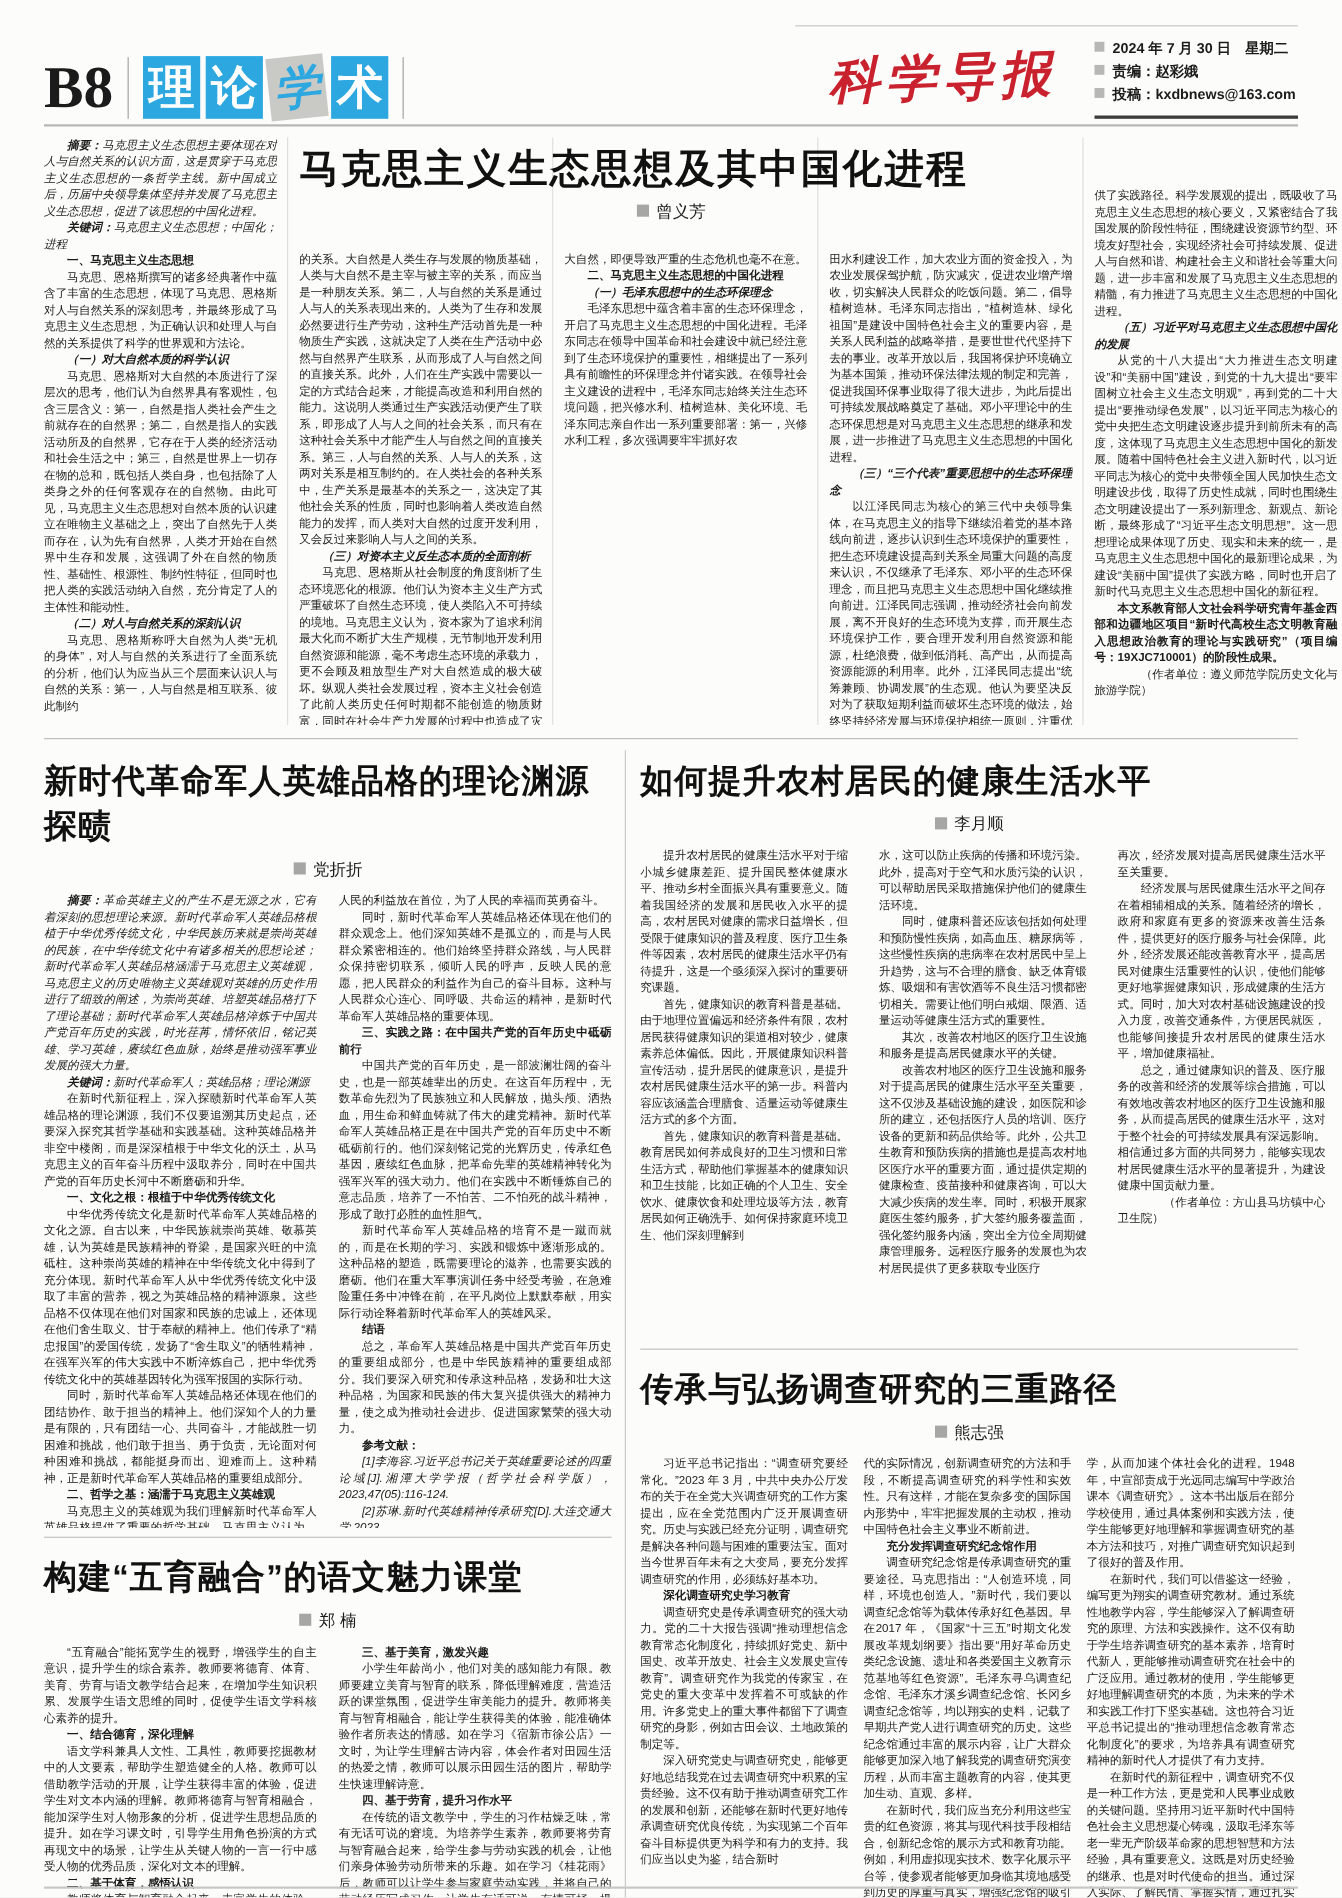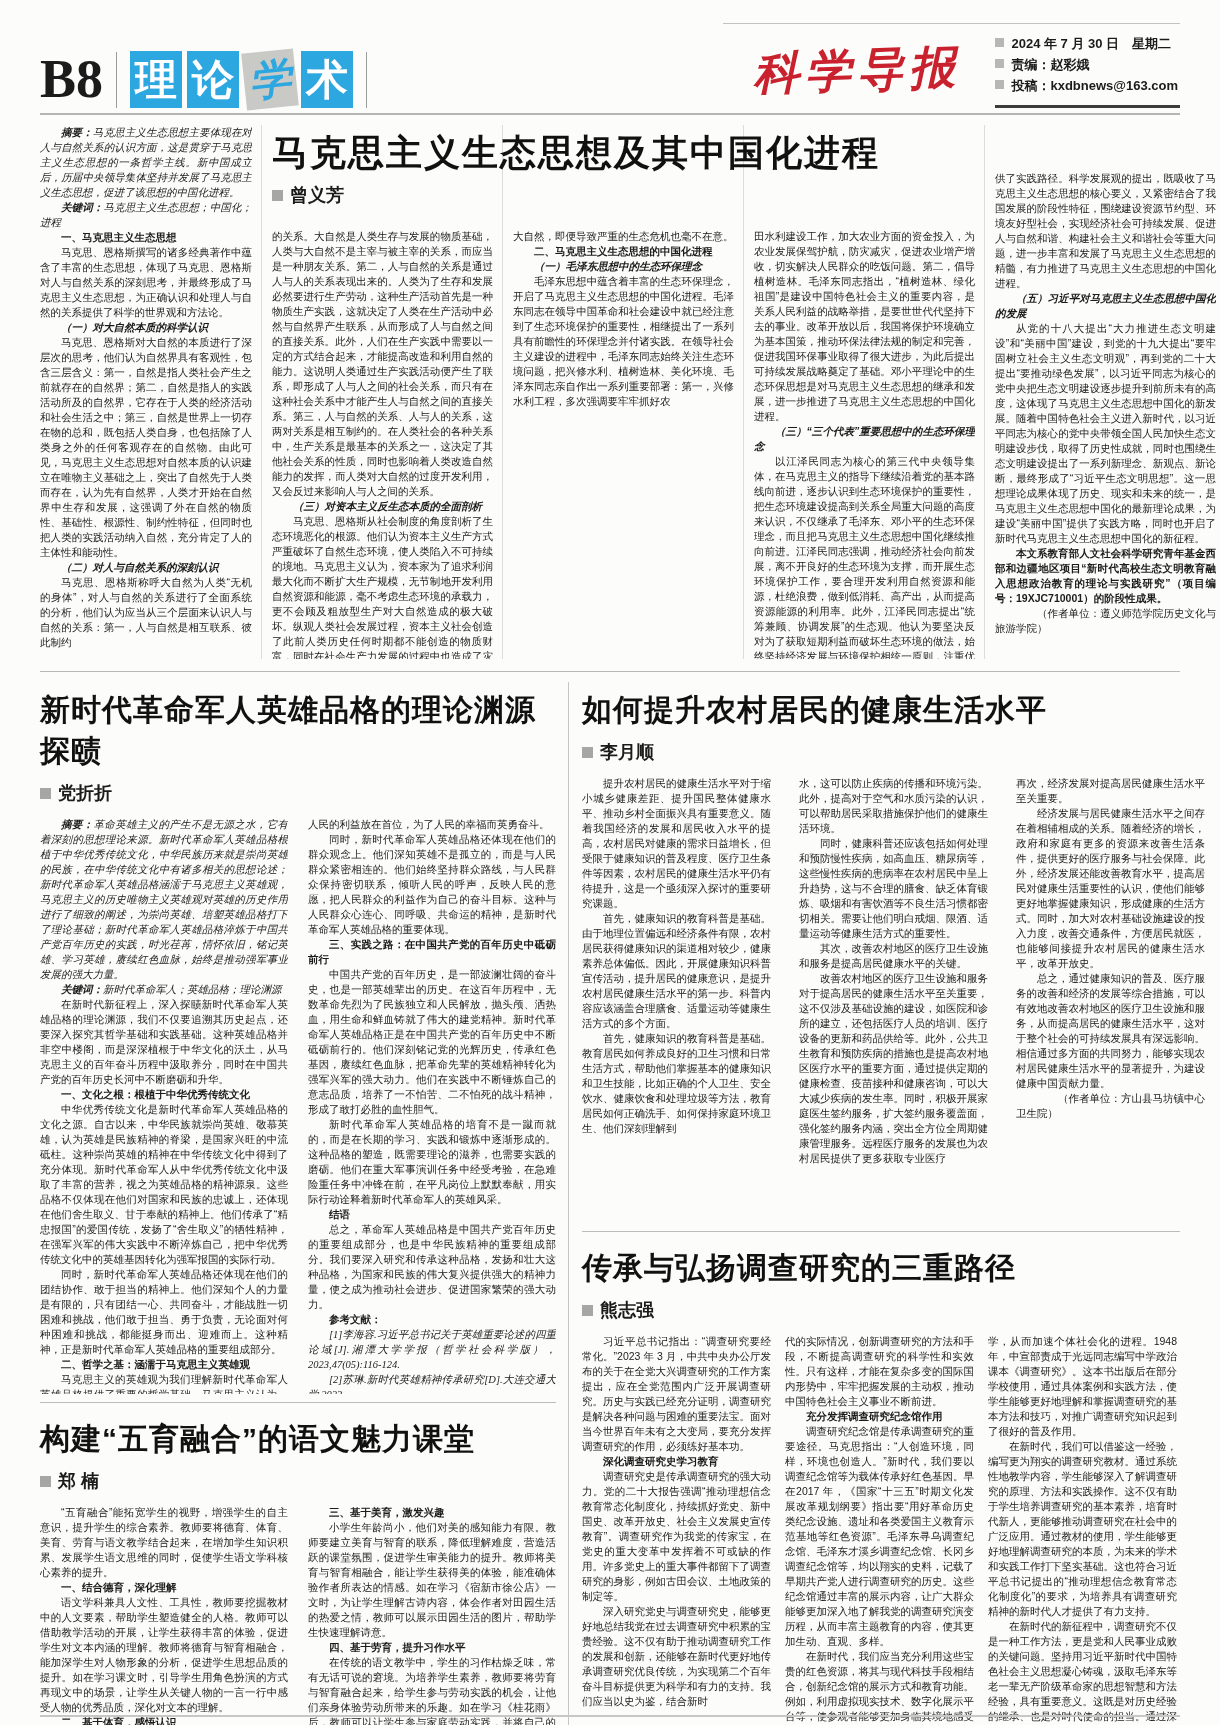--- a/index.html
+++ b/index.html
@@ -19,29 +19,29 @@
           font-family:"Liberation Serif","DejaVu Serif",serif;font-style:italic;transform:rotate(-6deg);}
   .mh-right{display:flex;align-items:center;gap:34px;border-top:1px solid #c2c2c0;padding:8px 0 0 30px;}
   .brand{color:var(--red);font-size:46px;font-weight:700;font-style:italic;letter-spacing:6px;
          font-family:"DejaVu Serif","Liberation Serif",serif;transform:rotate(-2deg);line-height:1.1;}
   .pubinfo{font-size:13px;font-weight:600;border-bottom:3px solid #3c3c3c;padding:0 2px 7px 0;}
   .pubinfo .row{display:flex;gap:7px;margin:3px 0;align-items:flex-start;}
   .sq{width:9px;height:9px;background:#b7b7b5;display:inline-block;margin-top:3px;flex:none;}
   .mh-rule{height:2px;background:#b5b5b2;margin-top:5px;}
   
   .art-title{text-align:left;font-weight:700;margin:0;color:#111;}
-  .byline{font-size:18px;font-weight:700;margin:9px 0 12px;}
+  .byline{text-align:center;font-size:15px;font-weight:400;margin:9px 0 12px;}
   .byline .sq{background:#a6a6a4;margin-right:7px;width:11px;height:11px;}
   .cols{display:flex;}
   .col{box-sizing:border-box;overflow:hidden;text-align:justify;font-size:10.5px;line-height:15px;flex:none;}
   .col p{margin:0;text-indent:2em;}
   p.b-c{text-indent:0;}
   p.b-h1{font-weight:700;}
   p.b-h2{font-weight:700;font-style:italic;}
-  p.b-abs,p.b-kw,p.b-ref{font-family:Liberation Serif, serif;font-style:italic;}
+  p.b-abs,p.b-kw,p.b-ref{font-family:Liberation Sans, sans-serif;font-style:italic;}
   p.b-note{font-weight:700;}
   p.b-au{font-weight:400;text-indent:4em;}
   
   .a1{position:relative;margin-top:10px;}
   .a1 .headline{position:absolute;left:232px;width:676px;top:4px;font-size:36px;letter-spacing:2px;}
   .a1 .byline{position:absolute;left:232px;width:676px;top:58px;margin:0;}
   .a1 .col{width:212px;height:534px;}
   .a1 .col + .col{border-left:1px solid #dcdcda;padding-left:10px;margin-left:9px;width:232px;}
   .a1 .col:nth-child(2),.a1 .col:nth-child(3),.a1 .col:nth-child(4){padding-top:104px;}
   .a1 .col:nth-child(5){padding-top:46px;}
@@ -206,21 +206,21 @@
               <p class="b-p">首先，健康知识的教育科普是基础。教育居民如何养成良好的卫生习惯和日常生活方式，帮助他们掌握基本的健康知识和卫生技能，比如正确的个人卫生、安全饮水、健康饮食和处理垃圾等方法，教育居民如何正确洗手、如何保持家庭环境卫生、他们深刻理解到</p>
             </div>
             <div class="col">
               <p class="b-c">水，这可以防止疾病的传播和环境污染。此外，提高对于空气和水质污染的认识，可以帮助居民采取措施保护他们的健康生活环境。</p>
               <p class="b-p">同时，健康科普还应该包括如何处理和预防慢性疾病，如高血压、糖尿病等，这些慢性疾病的患病率在农村居民中呈上升趋势，这与不合理的膳食、缺乏体育锻炼、吸烟和有害饮酒等不良生活习惯都密切相关。需要让他们明白戒烟、限酒、适量运动等健康生活方式的重要性。</p>
               <p class="b-p">其次，改善农村地区的医疗卫生设施和服务是提高居民健康水平的关键。</p>
               <p class="b-p">改善农村地区的医疗卫生设施和服务对于提高居民的健康生活水平至关重要，这不仅涉及基础设施的建设，如医院和诊所的建立，还包括医疗人员的培训、医疗设备的更新和药品供给等。此外，公共卫生教育和预防疾病的措施也是提高农村地区医疗水平的重要方面，通过提供定期的健康检查、疫苗接种和健康咨询，可以大大减少疾病的发生率。同时，积极开展家庭医生签约服务，扩大签约服务覆盖面，强化签约服务内涵，突出全方位全周期健康管理服务。远程医疗服务的发展也为农村居民提供了更多获取专业医疗</p>
             </div>
             <div class="col">
               <p class="b-c">再次，经济发展对提高居民健康生活水平至关重要。</p>
-              <p class="b-p">经济发展与居民健康生活水平之间存在着相辅相成的关系。随着经济的增长，政府和家庭有更多的资源来改善生活条件，提供更好的医疗服务与社会保障。此外，经济发展还能改善教育水平，提高居民对健康生活重要性的认识，使他们能够更好地掌握健康知识，形成健康的生活方式。同时，加大对农村基础设施建设的投入力度，改善交通条件，方便居民就医，也能够间接提升农村居民的健康生活水平，改革开放史。</p>
+              <p class="b-p">经济发展与居民健康生活水平之间存在着相辅相成的关系。随着经济的增长，政府和家庭有更多的资源来改善生活条件，提供更好的医疗服务与社会保障。此外，经济发展还能改善教育水平，提高居民对健康生活重要性的认识，使他们能够更好地掌握健康知识，形成健康的生活方式。同时，加大对农村基础设施建设的投入力度，改善交通条件，方便居民就医，也能够间接提升农村居民的健康生活水平，增加健康福祉。</p>
               <p class="b-p">总之，通过健康知识的普及、医疗服务的改善和经济的发展等综合措施，可以有效地改善农村地区的医疗卫生设施和服务，从而提高居民的健康生活水平，这对于整个社会的可持续发展具有深远影响。相信通过多方面的共同努力，能够实现农村居民健康生活水平的显著提升，为建设健康中国贡献力量。</p>
               <p class="b-au">（作者单位：方山县马坊镇中心卫生院）</p>
             </div>
           </div>
       </section>
 
       <hr class="half">
 
       <section class="a5 half-art">
         <h2 class="art-title">传承与弘扬调查研究的三重路径</h2>

